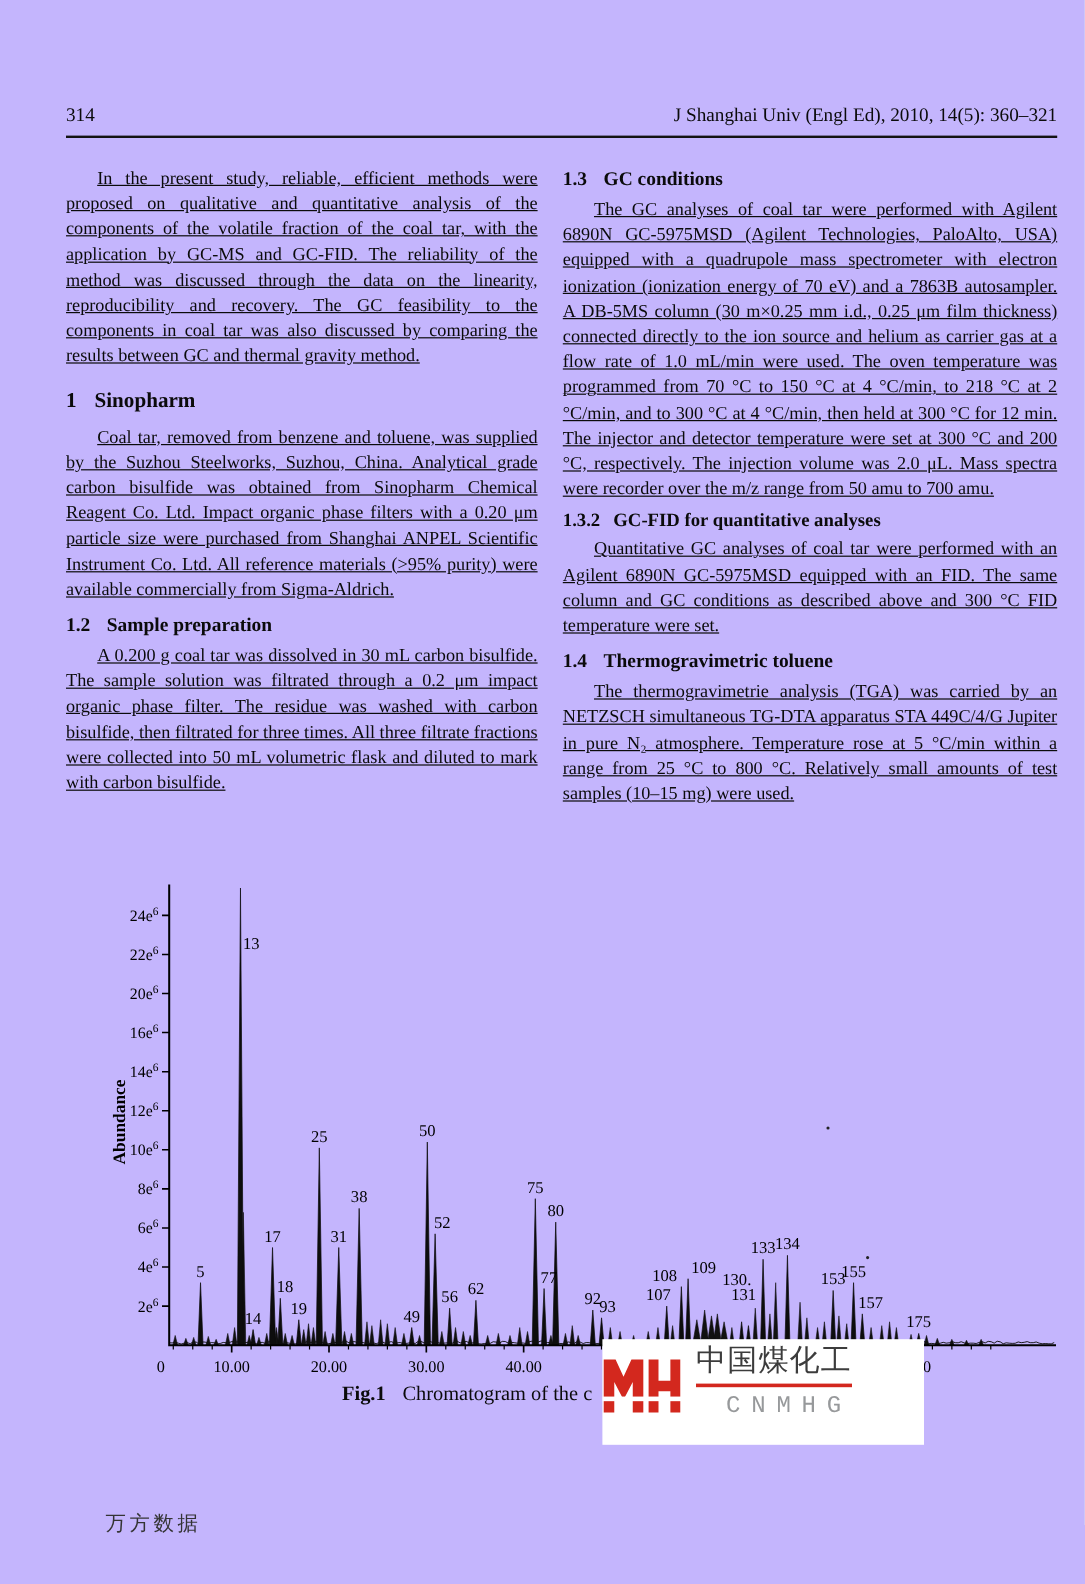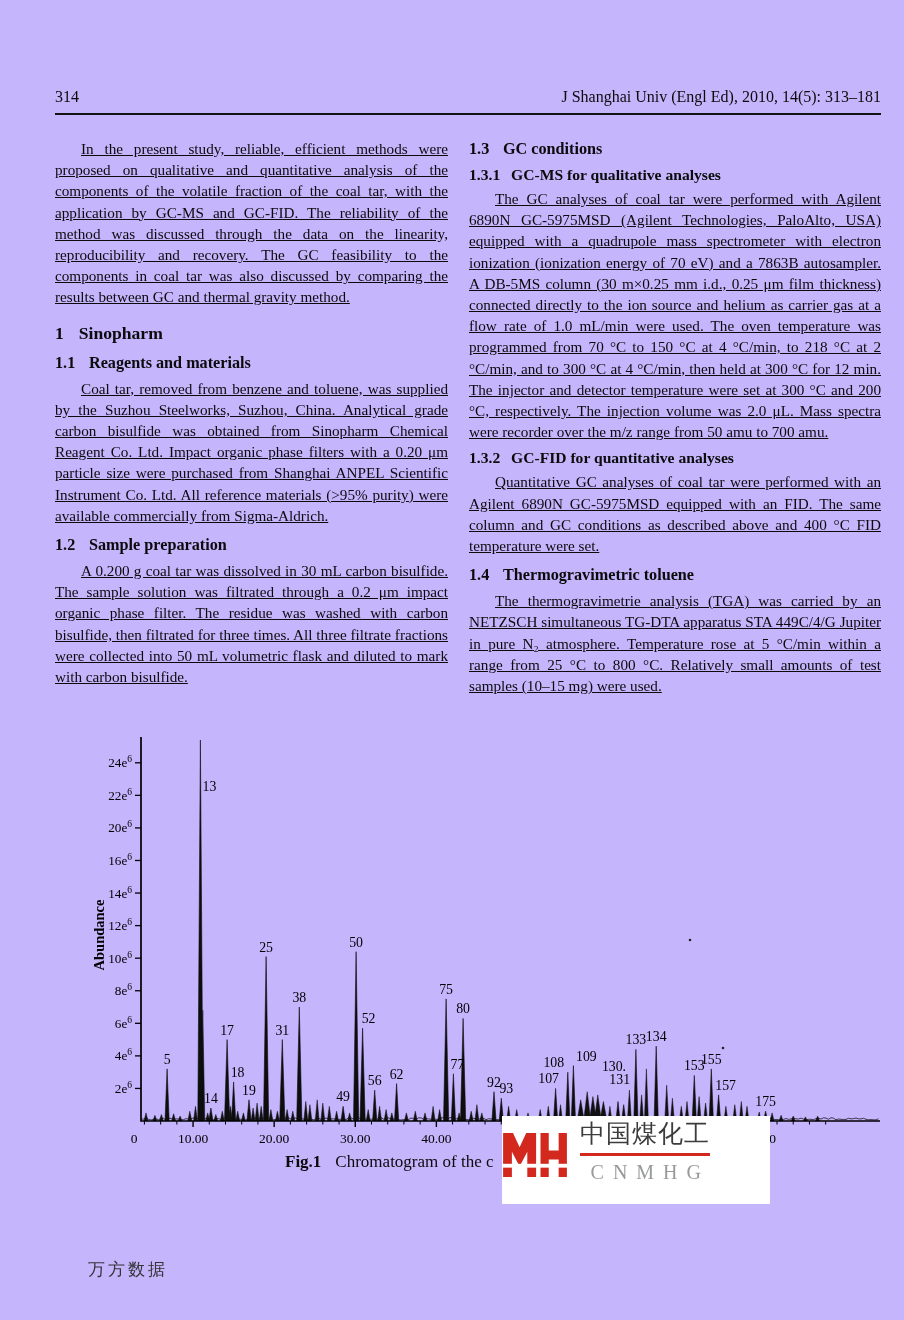--- a/index.html
+++ b/index.html
@@ -41,53 +41,51 @@
   }
   .cnmhg-logo{flex:0 0 auto;}
   .cnmhg-text{margin-left:12px;padding-top:4px;text-align:right;}
   .cnmhg-cn{
     font-size:25px;line-height:1.15;color:#3c3c3c;letter-spacing:1px;
     font-family:"DejaVu Sans",sans-serif;
     padding-bottom:4px;border-bottom:3px solid #d3281e;display:inline-block;
   }
   .cnmhg-latin{
     margin-top:5px;font-size:20px;color:#97999b;letter-spacing:9px;
-    font-family:Liberation Serif, serif;
+    font-family:Liberation Mono, monospace;
   }
   
   .wanfang{
     position:absolute;left:88px;top:1258px;font-size:17px;color:#343434;
     letter-spacing:3px;font-family:Liberation Mono, monospace;
   }
 </style>
 </head>
 <body>
 
 <div class="page">
 
   <div class="hdr">
     <span>314</span>
-    <span>J Shanghai Univ (Engl Ed), 2010, 14(5): 313–181</span>
+    <span>J Shanghai Univ (Engl Ed), 2010, 14(5): 360–321</span>
   </div>
 
   <div class="cols">
     <div class="col-l">
       <p>In the present study, reliable, efficient methods were proposed on qualitative and quantitative analysis of the components of the volatile fraction of the coal tar, with the application by GC-MS and GC-FID. The reliability of the method was discussed through the data on the linearity, reproducibility and recovery. The GC feasibility to the components in coal tar was also discussed by comparing the results between GC and thermal gravity method.</p>
       <h2><span class="hnum">1</span><span>Sinopharm</span></h2>
-      <h3><span class="hnum">1.1</span><span>Reagents and materials</span></h3>
       <p>Coal tar, removed from benzene and toluene, was supplied by the Suzhou Steelworks, Suzhou, China. Analytical grade carbon bisulfide was obtained from Sinopharm Chemical Reagent Co. Ltd. Impact organic phase filters with a 0.20 μm particle size were purchased from Shanghai ANPEL Scientific Instrument Co. Ltd. All reference materials (&gt;95% purity) were available commercially from Sigma-Aldrich.</p>
       <h3><span class="hnum">1.2</span><span>Sample preparation</span></h3>
       <p>A 0.200 g coal tar was dissolved in 30 mL carbon bisulfide. The sample solution was filtrated through a 0.2 μm impact organic phase filter. The residue was washed with carbon bisulfide, then filtrated for three times. All three filtrate fractions were collected into 50 mL volumetric flask and diluted to mark with carbon bisulfide.</p>
     </div>
     <div class="col-r">
       <h3><span class="hnum">1.3</span><span>GC conditions</span></h3>
-      <h4><span class="hnum small">1.3.1</span><span>GC-MS for qualitative analyses</span></h4>
       <p>The GC analyses of coal tar were performed with Agilent 6890N GC-5975MSD (Agilent Technologies, PaloAlto, USA) equipped with a quadrupole mass spectrometer with electron ionization (ionization energy of 70 eV) and a 7863B autosampler. A DB-5MS column (30 m×0.25 mm i.d., 0.25 μm film thickness) connected directly to the ion source and helium as carrier gas at a flow rate of 1.0 mL/min were used. The oven temperature was programmed from 70 °C to 150 °C at 4 °C/min, to 218 °C at 2 °C/min, and to 300 °C at 4 °C/min, then held at 300 °C for 12 min. The injector and detector temperature were set at 300 °C and 200 °C, respectively. The injection volume was 2.0 μL. Mass spectra were recorder over the m/z range from 50 amu to 700 amu.</p>
       <h4><span class="hnum small">1.3.2</span><span>GC-FID for quantitative analyses</span></h4>
-      <p>Quantitative GC analyses of coal tar were performed with an Agilent 6890N GC-5975MSD equipped with an FID. The same column and GC conditions as described above and 400 °C FID temperature were set.</p>
+      <p>Quantitative GC analyses of coal tar were performed with an Agilent 6890N GC-5975MSD equipped with an FID. The same column and GC conditions as described above and 300 °C FID temperature were set.</p>
       <h3><span class="hnum">1.4</span><span>Thermogravimetric toluene</span></h3>
       <p>The thermogravimetrie analysis (TGA) was carried by an NETZSCH simultaneous TG-DTA apparatus STA 449C/4/G Jupiter in pure N₂ atmosphere. Temperature rose at 5 °C/min within a range from 25 °C to 800 °C. Relatively small amounts of test samples (10–15 mg) were used.</p>
     </div>
   </div>
 
   <svg class="fig-svg" width="812" height="432" viewBox="0 0 812 432" xmlns="http://www.w3.org/2000/svg">
       <path d="M53.0,384.0 L55.5,384.1 L58.0,383.5 L60.5,384.3 L63.0,385.0 L65.5,384.3 L68.0,383.9 L70.5,384.7 L73.0,383.4 L75.5,383.4 L78.0,385.1 L80.5,383.3 L83.0,383.4 L85.5,384.8 L88.0,383.8 L90.5,384.0 L93.0,384.9 L95.5,384.6 L98.0,383.7 L100.5,384.0 L103.0,383.8 L105.5,382.9 L108.0,383.4 L110.5,383.2 L113.0,382.7 L115.5,383.8 L118.0,383.7 L120.5,383.2 L123.0,384.4 L125.5,384.9 L128.0,383.9 L130.5,383.6 L133.0,384.5 L135.5,383.3 L138.0,383.0 L140.5,384.4 L143.0,383.0 L145.5,383.4 L148.0,384.8 L150.5,383.9 L153.0,384.3 L155.5,385.0 L158.0,384.9 L160.5,384.2 L163.0,384.6 L165.5,384.0 L168.0,382.9 L170.5,383.8 L173.0,383.5 L175.5,383.1 L178.0,383.7 L180.5,383.7 L183.0,383.4 L185.5,384.7 L188.0,384.5 L190.5,383.8 L193.0,383.7 L195.5,384.6 L198.0,383.0 L200.5,382.7 L203.0,384.1 L205.5,383.0 L208.0,383.1 L210.5,384.4 L213.0,383.4 L215.5,384.1 L218.0,384.8 L220.5,384.5 L223.0,384.1 L225.5,384.7 L228.0,383.9 L230.5,383.2 L233.0,384.4 L235.5,383.8 L238.0,383.0 L240.5,384.1 L243.0,384.0 L245.5,383.8 L248.0,384.6 L250.5,384.6 L253.0,384.1 L255.5,384.1 L258.0,384.6 L260.5,382.8 L263.0,382.8 L265.5,384.2 L268.0,383.0 L270.5,382.8 L273.0,384.1 L275.5,383.3 L278.0,384.2 L280.5,384.4 L283.0,384.2 L285.5,384.0 L288.0,384.9 L290.5,383.5 L293.0,382.7 L295.5,384.1 L298.0,383.7 L300.5,382.8 L303.0,384.0 L305.5,384.1 L308.0,383.9 L310.5,384.7 L313.0,385.0 L315.5,384.6 L318.0,384.5 L320.5,384.5 L323.0,383.1 L325.5,383.4 L328.0,384.5 L330.5,382.8 L333.0,382.9 L335.5,384.2 L338.0,383.6 L340.5,383.9 L343.0,384.3 L345.5,384.2 L348.0,384.2 L350.5,384.6 L353.0,383.1 L355.5,382.6 L358.0,384.2 L360.5,383.4 L363.0,382.4 L365.5,383.7 L368.0,383.8 L370.5,383.7 L373.0,384.3 L375.5,384.5 L378.0,384.6 L380.5,384.6 L383.0,384.4 L385.5,383.3 L388.0,383.8 L390.5,384.5 L393.0,383.0 L395.5,383.4 L398.0,384.6 L400.5,383.8 L403.0,383.9 L405.5,384.5 L408.0,384.7 L410.5,384.6 L413.0,384.5 L415.5,383.2 L418.0,382.8 L420.5,384.7 L423.0,383.0 L425.5,382.2 L428.0,383.8 L430.5,383.9 L433.0,383.3 L435.5,383.9 L438.0,384.2 L440.5,384.7 L443.0,384.3 L445.5,383.9 L448.0,383.0 L450.5,383.8 L453.0,384.2 L455.5,382.6 L458.0,383.4 L460.5,384.6 L463.0,383.6 L465.5,384.2 L468.0,385.0 L470.5,385.0 L473.0,384.6 L475.5,384.8 L478.0,383.6 L480.5,383.3 L483.0,384.7 L485.5,383.0 L488.0,382.5 L490.5,384.3 L493.0,383.8 L495.5,383.1 L498.0,384.0 L500.5,384.4 L503.0,384.8 L505.5,384.0 L508.0,383.6 L510.5,383.0 L513.0,383.9 L515.5,383.7 L518.0,382.2 L520.5,383.2 L523.0,384.6 L525.5,383.2 L528.0,383.7 L530.5,384.6 L533.0,385.0 L535.5,384.5 L538.0,384.8 L540.5,383.8 L543.0,383.6 L545.5,384.9 L548.0,383.3 L550.5,383.0 L553.0,384.7 L555.5,383.7 L558.0,383.4 L560.5,384.4 L563.0,384.7 L565.5,384.6 L568.0,384.2 L570.5,383.8 L573.0,383.4 L575.5,383.7 L578.0,383.4 L580.5,382.2 L583.0,383.5 L585.5,384.1 L588.0,382.8 L590.5,383.5 L593.0,384.6 L595.5,384.7 L598.0,384.1 L600.5,384.3 L603.0,383.6 L605.5,383.5 L608.0,384.6 L610.5,382.9 L613.0,383.0 L615.5,384.8 L618.0,383.6 L620.5,383.7 L623.0,384.8 L625.5,384.8 L628.0,384.9 L630.5,384.6 L633.0,384.3 L635.5,383.6 L638.0,383.9 L640.5,383.6 L643.0,382.6 L645.5,383.9 L648.0,383.8 L650.5,382.7 L653.0,383.7 L655.5,384.9 L658.0,384.3 L660.5,384.0 L663.0,384.3 L665.5,383.9 L668.0,383.2 L670.5,384.2 L673.0,382.7 L675.5,383.1 L678.0,384.5 L680.5,383.0 L683.0,383.2 L685.5,384.8 L688.0,384.5 L690.5,384.7 L693.0,384.7 L695.5,384.4 L698.0,383.6 L700.5,384.3 L703.0,384.0 L705.5,383.0 L708.0,383.9 L710.5,384.0 L713.0,383.1 L715.5,384.1 L718.0,384.7 L720.5,384.3 L723.0,384.3 L725.5,384.6 L728.0,383.7 L730.5,383.1 L733.0,384.1 L735.5,382.8 L738.0,383.1 L740.5,384.3 L743.0,382.7 L745.5,383.2 L748.0,384.8 L750.5,384.0 L753.0,384.3 L755.5,384.5 L758.0,384.4 L760.5,383.3 L763.0,383.9 L765.5,383.6 L768.0,383.0 L770.5,383.9 L773.0,383.9 L775.5,383.3 L778.0,384.3 L780.5,384.8 L783.0,384.6 L785.5,384.8 L788.0,384.9 L790.5,383.8" fill="none" stroke="#161616" stroke-width="0.8"></path>
       <path d="M56.0,386 L58.0,377.9 L60.0,386 M64.9,386 L66.9,380.3 L68.9,386 M71.4,386 L73.4,379.5 L75.4,386 M83.6,386 L85.6,378.7 L87.6,386 M90.1,386 L92.1,381.1 L94.1,386 M99.8,386 L101.8,376.2 L103.8,386 M105.5,386 L107.5,371.3 L109.5,386 M112.8,386 L114.8,275.3 L116.8,386 M117.7,386 L119.7,377.9 L121.7,386 M125.8,386 L127.8,379.5 L129.8,386 M132.3,386 L134.3,376.2 L136.3,386 M140.4,386 L142.4,371.3 L144.4,386 M147.7,386 L149.7,376.2 L151.7,386 M153.4,386 L155.4,377.9 L157.4,386 M163.1,386 L165.1,373.0 L167.1,386 M167.1,386 L169.1,368.1 L171.1,386 M171.2,386 L173.2,371.3 L175.2,386 M180.9,386 L182.9,374.6 L184.9,386 M187.4,386 L189.4,376.2 L191.4,386 M197.1,386 L199.1,374.6 L201.1,386 M202.8,386 L204.8,376.2 L206.8,386 M215.8,386 L217.8,366.5 L219.8,386 M219.9,386 L221.9,369.7 L223.9,386 M227.2,386 L229.2,364.8 L231.2,386 M232.8,386 L234.8,368.1 L236.8,386 M239.3,386 L241.3,371.3 L243.3,386 M246.6,386 L248.6,376.2 L250.6,386 M259.6,386 L261.6,377.9 L263.6,386 M278.2,386 L280.2,374.6 L282.2,386 M289.6,386 L291.6,371.3 L293.6,386 M296.1,386 L298.1,374.6 L300.1,386 M301.8,386 L303.8,377.9 L305.8,386 M316.4,386 L318.4,377.9 L320.4,386 M325.3,386 L327.3,376.2 L329.3,386 M335.0,386 L337.0,377.9 L339.0,386 M343.1,386 L345.1,371.3 L347.1,386 M349.6,386 L351.6,374.6 L353.6,386 M369.1,386 L371.1,377.9 L373.1,386 M381.2,386 L383.2,376.2 L385.2,386 M386.9,386 L388.9,369.7 L390.9,386 M391.8,386 L393.8,377.9 L395.8,386 M418.6,386 L420.6,371.3 L422.6,386 M426.7,386 L428.7,374.6 L430.7,386 M438.0,386 L440.0,377.9 L442.0,386 M450.2,386 L452.2,374.6 L454.2,386 M458.3,386 L460.3,371.3 L462.3,386 M470.5,386 L472.5,369.7 L474.5,386 M489.1,386 L492.7,364.8 L496.3,386 M495.6,386 L499.2,356.7 L502.8,386 M501.3,386 L504.9,361.6 L508.5,386 M506.2,386 L509.8,359.9 L513.4,386 M511.8,386 L515.4,366.5 L519.0,386 M519.9,386 L521.9,371.3 L523.9,386 M539.4,386 L541.4,355.1 L543.4,386 M551.6,386 L553.6,359.9 L555.6,386 M556.4,386 L558.4,333.9 L560.4,386 M576.7,386 L578.7,350.2 L580.7,386 M582.4,386 L584.4,363.2 L586.4,386 M591.3,386 L593.3,371.3 L595.3,386 M597.0,386 L599.0,366.5 L601.0,386 M609.1,386 L611.1,361.6 L613.1,386 M615.6,386 L617.6,368.1 L619.6,386 M635.9,386 L637.9,371.3 L639.9,386 M644.8,386 L646.8,369.7 L648.8,386 M651.3,386 L653.3,366.5 L655.3,386 M657.0,386 L659.0,371.3 L661.0,386 M669.2,386 L671.2,377.0 L673.2,386 M682.1,386 L684.1,377.9 L686.1,386 M691.1,386 L693.1,380.3 L695.1,386 M703.2,386 L705.2,381.1 L707.2,386 M715.4,386 L717.4,381.9 L719.4,386 M727.6,386 L729.6,381.1 L731.6,386 " fill="#111" stroke="#111" stroke-width="0.5"></path>
       <path d="M77.0,386 L79.1,333.9 L81.2,386 M109.8,386 L112.4,5.0 L115.0,386 M120.8,386 L122.9,373.0 L125.0,386 M136.5,386 L139.1,304.6 L141.7,386 M143.5,386 L145.6,346.9 L147.7,386 M158.9,386 L161.0,364.8 L163.1,386 M175.5,386 L178.1,221.6 L180.7,386 M191.7,386 L194.3,304.6 L196.9,386 M208.7,386 L211.3,272.0 L213.9,386 M253.0,386 L255.1,371.3 L257.2,386 M265.5,386 L268.1,216.7 L270.7,386 M272.0,386 L274.6,293.2 L277.2,386 M284.6,386 L286.7,355.1 L288.8,386 M306.5,386 L308.6,348.6 L310.7,386 M355.5,386 L358.1,263.9 L360.7,386 M363.3,386 L365.4,338.8 L367.5,386 M372.5,386 L375.1,283.4 L377.7,386 M403.9,386 L406.0,356.7 L408.1,386 M411.2,386 L413.3,363.2 L415.4,386 M465.5,386 L467.6,353.4 L469.7,386 M477.7,386 L479.8,337.2 L481.9,386 M483.3,386 L485.4,330.6 L487.5,386 M527.9,386 L530.0,366.5 L532.1,386 M533.6,386 L535.7,369.7 L537.8,386 M545.8,386 L547.9,314.4 L550.0,386 M566.1,386 L568.2,311.1 L570.3,386 M604.2,386 L606.3,340.4 L608.4,386 M621.2,386 L623.3,333.9 L625.4,386 M628.5,386 L630.6,359.9 L632.7,386 M675.5,386 L677.6,376.2 L679.7,386 " fill="#0d0d0d" stroke="#0d0d0d" stroke-width="0.6"></path>
       <text x="79.1" y="328.9" text-anchor="middle" font-size="13.8" font-family="&quot;Liberation Serif&quot;,&quot;DejaVu Serif&quot;,serif" fill="#000">5</text>

